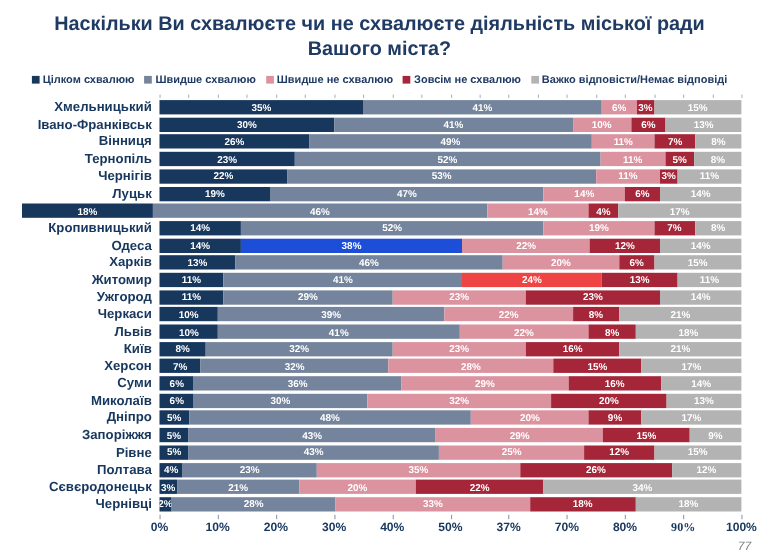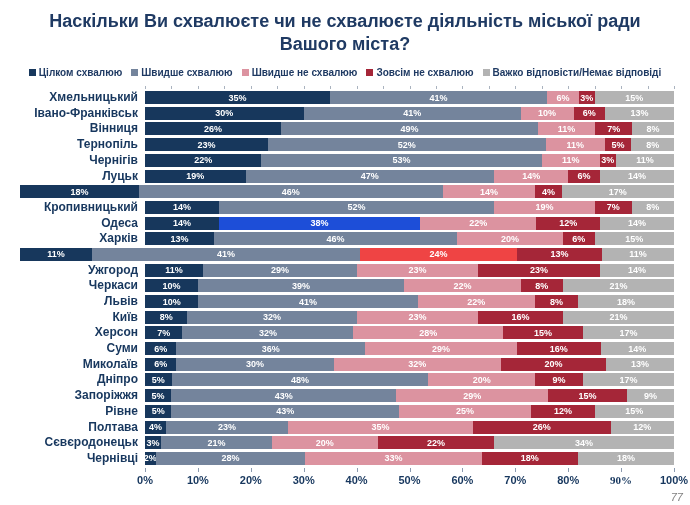--- a/index.html
+++ b/index.html
@@ -282,20 +282,21 @@
             </div>
             <div class="seg" style="flex-grow: 6; background: rgb(165, 38, 56);">
               <span class="segval">6%</span>
             </div>
             <div class="seg" style="flex-grow: 15; background: rgb(179, 179, 179);">
               <span class="segval">15%</span>
             </div>
           </div>
         </div>
         <div class="row">
+          <div class="rowlabel">Житомир</div>
           <div class="bar">
             <div class="seg" style="flex-grow: 11; background: rgb(23, 55, 92);">
               <span class="segval">11%</span>
             </div>
             <div class="seg" style="flex-grow: 41; background: rgb(116, 132, 156);">
               <span class="segval">41%</span>
             </div>
             <div class="seg" style="flex-grow: 24; background: #ef4444;">
               <span class="segval">24%</span>
             </div>
@@ -575,21 +576,21 @@
         <div class="xtick-label" style="left: 10%;">10%</div>
         <div class="tick" style="left: 20%;"></div>
         <div class="xtick-label" style="left: 20%;">20%</div>
         <div class="tick" style="left: 30%;"></div>
         <div class="xtick-label" style="left: 30%;">30%</div>
         <div class="tick" style="left: 40%;"></div>
         <div class="xtick-label" style="left: 40%;">40%</div>
         <div class="tick" style="left: 50%;"></div>
         <div class="xtick-label" style="left: 50%;">50%</div>
         <div class="tick" style="left: 60%;"></div>
-        <div class="xtick-label" style="left: 60%;">60%</div>
+        <div class="xtick-label" style="left: 60%;">37%</div>
         <div class="tick" style="left: 70%;"></div>
         <div class="xtick-label" style="left: 70%;">70%</div>
         <div class="tick" style="left: 80%;"></div>
         <div class="xtick-label" style="left: 80%;">80%</div>
         <div class="tick" style="left: 90%;"></div>
         <div class="xtick-label" style="left: 90%; font-family: Liberation Serif, serif;">90%</div>
         <div class="tick" style="left: 100%;"></div>
         <div class="xtick-label" style="left: 100%;">100%</div>
       </div>
   </div>

